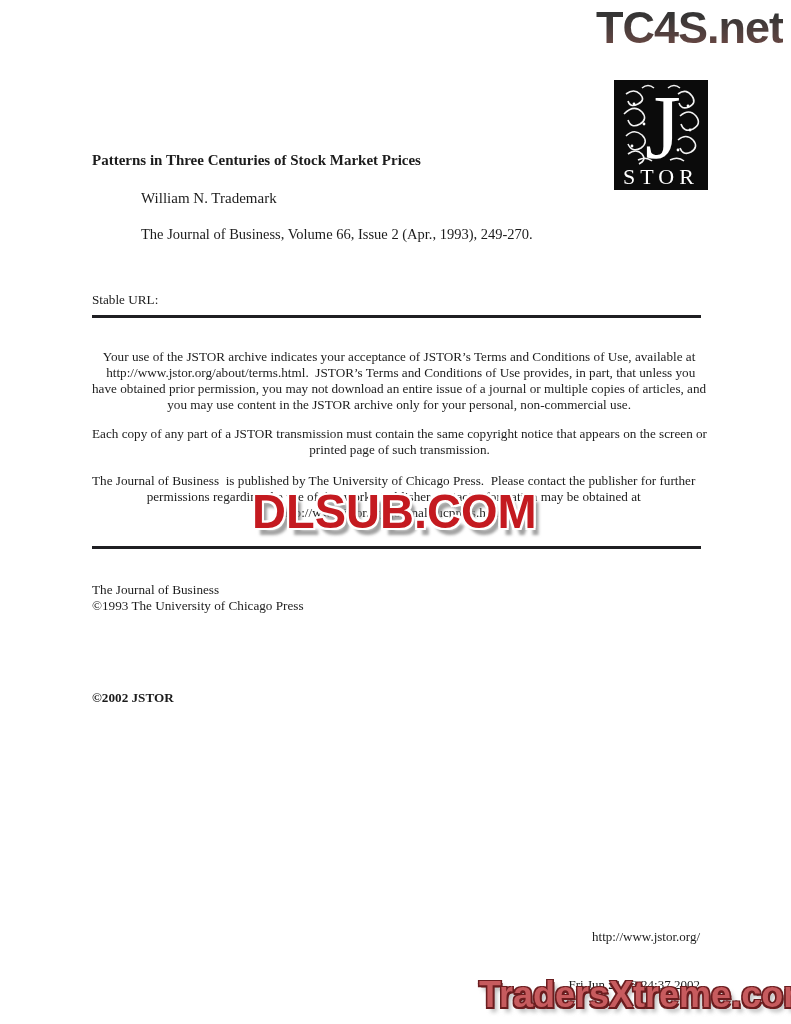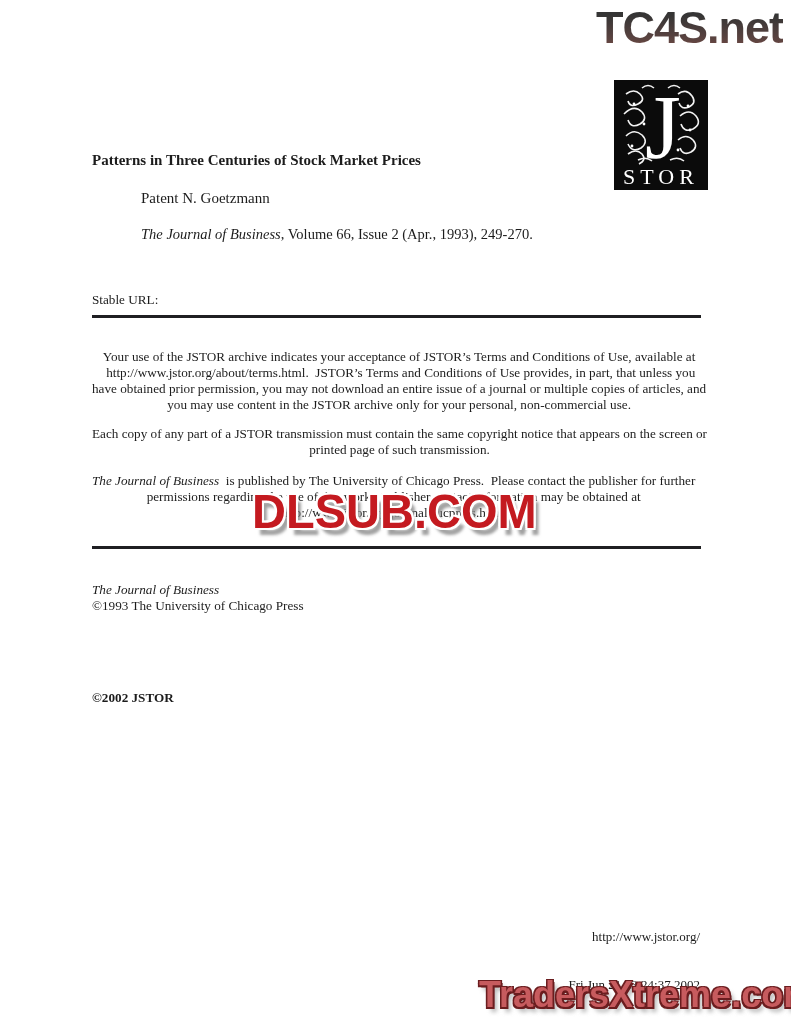--- a/index.html
+++ b/index.html
@@ -37,21 +37,21 @@
   .logo { left: 614px; top: 80px; width: 94px; height: 110px; }
 
   
   .title {
     left: 92px; top: 152px;
     font-size: 15px; font-weight: bold;
     white-space: pre;
   }
   .author { left: 141px; top: 190px; font-size: 15px; white-space: pre; }
   .citation { left: 141px; top: 226px; font-size: 14.5px; white-space: pre; }
-  .italic { font-style: italic; }
+  .italic { }
 
   .stable { left: 92px; top: 260px; font-size: 13.2px; line-height: 16px; white-space: pre; }
 
   .rule { left: 92px; width: 609px; height: 3px; background: #1f1f22; }
   .rule1 { top: 315px; }
   .rule2 { top: 546px; }
 
   .body-par { left: 92px; font-size: 13.2px; line-height: 16px; text-align: center; }
   .body-par div { white-space: pre; }
   .p-terms { top: 349px; }
@@ -133,21 +133,21 @@
         <circle cx="30" cy="44" r="1.4"></circle>
         <circle cx="64" cy="70" r="1.4"></circle>
       </g>
       <text x="49" y="78" text-anchor="middle" font-family="Liberation Serif, serif" font-size="92" fill="#ffffff">J</text>
       <text x="47" y="104" text-anchor="middle" font-family="Liberation Serif, serif" font-size="22" letter-spacing="5" fill="#ffffff">STOR</text>
     </svg>
   </div>
 
   <div class="abs title">Patterns in Three Centuries of Stock Market Prices</div>
 
-  <div class="abs author">Patent N. Goetzmann</div>
+  <div class="abs author">William N. Trademark</div>
 
   <div class="abs citation"><span class="italic">The Journal of Business</span><span>, Volume 66, Issue 2 (Apr., 1993), 249-270.</span></div>
 
   <div class="abs stable">
     <div>Stable URL:</div>
   </div>
 
   <div class="abs rule rule1"></div>
 
   <div class="abs body-par p-terms">

